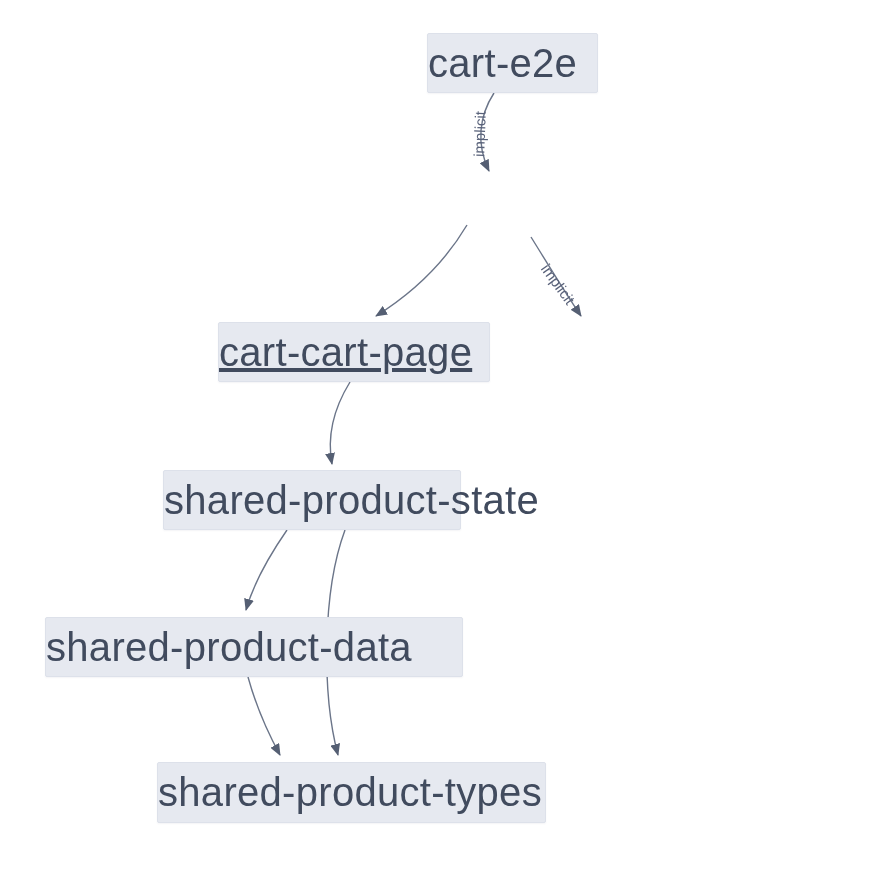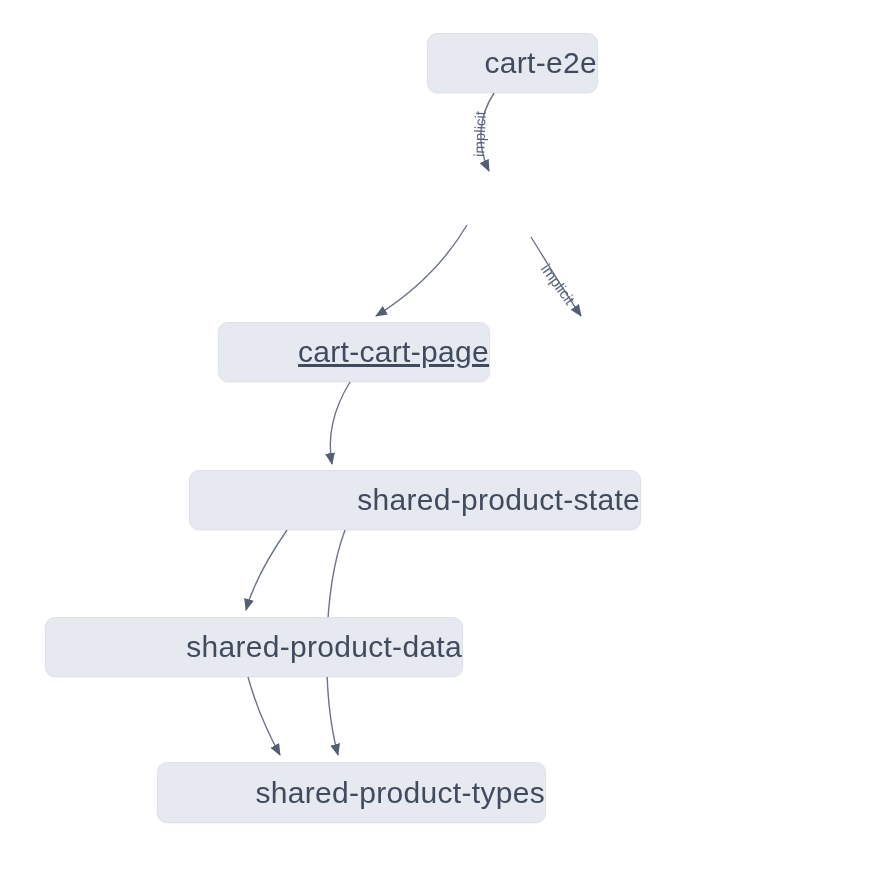--- a/index.html
+++ b/index.html
@@ -27,23 +27,23 @@
     left: 0;
     top: 0;
     width: 896px;
     height: 886px;
   }
   .graph-node {
     position: absolute;
     box-sizing: border-box;
     display: flex;
     align-items: center;
-    justify-content: flex-end;
-    border-radius: 10px;
-    font-size: 30px;
+    justify-content: flex-start;
+    border-radius: 2px;
+    font-size: 40px;
     letter-spacing: 0.3px;
     white-space: nowrap;
     cursor: pointer;
     box-shadow: 0 1px 2px rgba(60, 70, 95, 0.06);
   }
   .edge-path {
     fill: none;
     stroke-width: 1.4;
   }
   .edge-label {
@@ -76,23 +76,23 @@
         <text class="edge-label" fill="#59627a" transform="translate(557,285) rotate(54)" dominant-baseline="middle">implicit</text>
       </g>
   </svg>
   <div class="nodes-layer" id="nodes-layer">
       <div class="graph-node" style="left: 427px; top: 33px; width: 171px; height: 60px; background: rgb(230, 233, 240); border: 1px solid rgb(221, 225, 234); color: rgb(65, 75, 94);">
         <span>cart-e2e</span>
       </div>
       <div class="graph-node" style="left: 218px; top: 322px; width: 272px; height: 60px; background: rgb(230, 233, 240); border: 1px solid rgb(221, 225, 234); color: rgb(65, 75, 94); text-decoration: underline;">
         <span>cart-cart-page</span>
       </div>
-      <div class="graph-node" style="left: 163px; top: 470px; width: 452px; height: 60px; background: rgb(230, 233, 240); border: 1px solid rgb(221, 225, 234); color: rgb(65, 75, 94); margin-left: 26px;">
+      <div class="graph-node" style="left: 163px; top: 470px; width: 298px; height: 60px; background: rgb(230, 233, 240); border: 1px solid rgb(221, 225, 234); color: rgb(65, 75, 94);">
         <span>shared-product-state</span>
       </div>
       <div class="graph-node" style="left: 45px; top: 617px; width: 418px; height: 60px; background: rgb(230, 233, 240); border: 1px solid rgb(221, 225, 234); color: rgb(65, 75, 94);">
         <span>shared-product-data</span>
       </div>
-      <div class="graph-node" style="left: 157px; top: 762px; width: 389px; height: 61px; background: rgb(230, 233, 240); border: 1px solid rgb(221, 225, 234); color: rgb(65, 75, 94); padding-left: 48px;">
+      <div class="graph-node" style="left: 157px; top: 762px; width: 389px; height: 61px; background: rgb(230, 233, 240); border: 1px solid rgb(221, 225, 234); color: rgb(65, 75, 94);">
         <span>shared-product-types</span>
       </div>
     </div>
 </div>
 
 </body></html>

